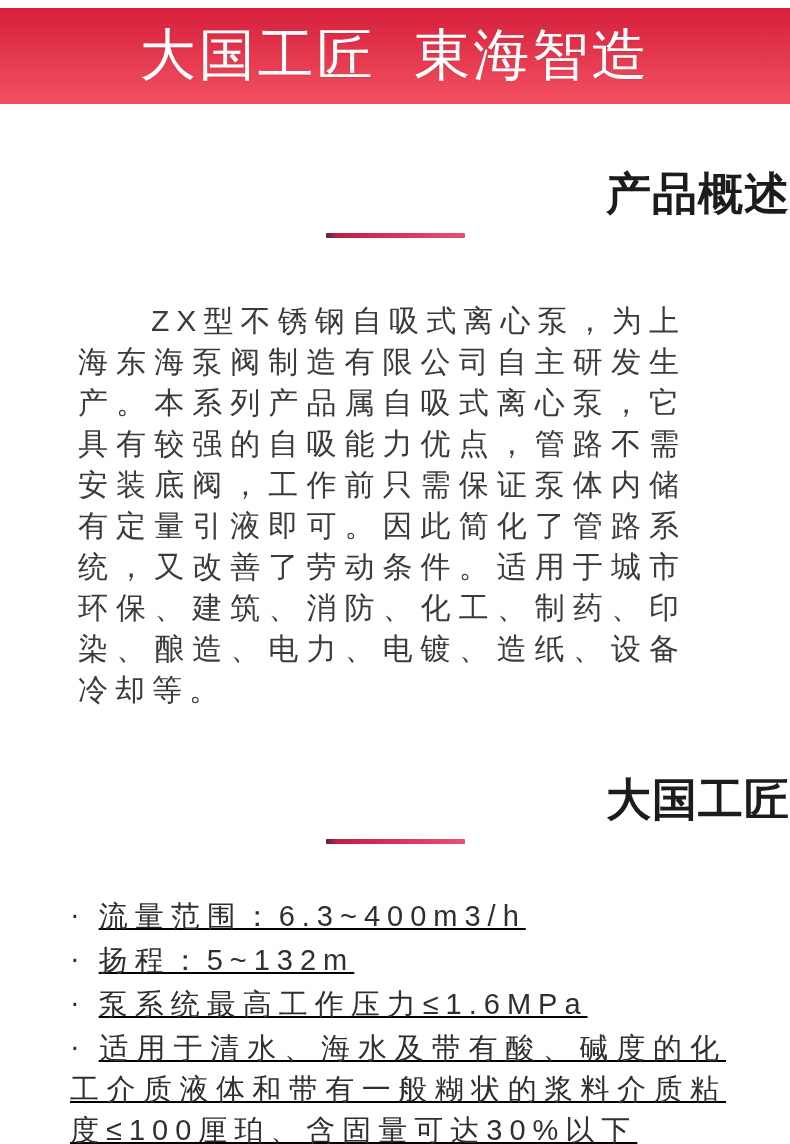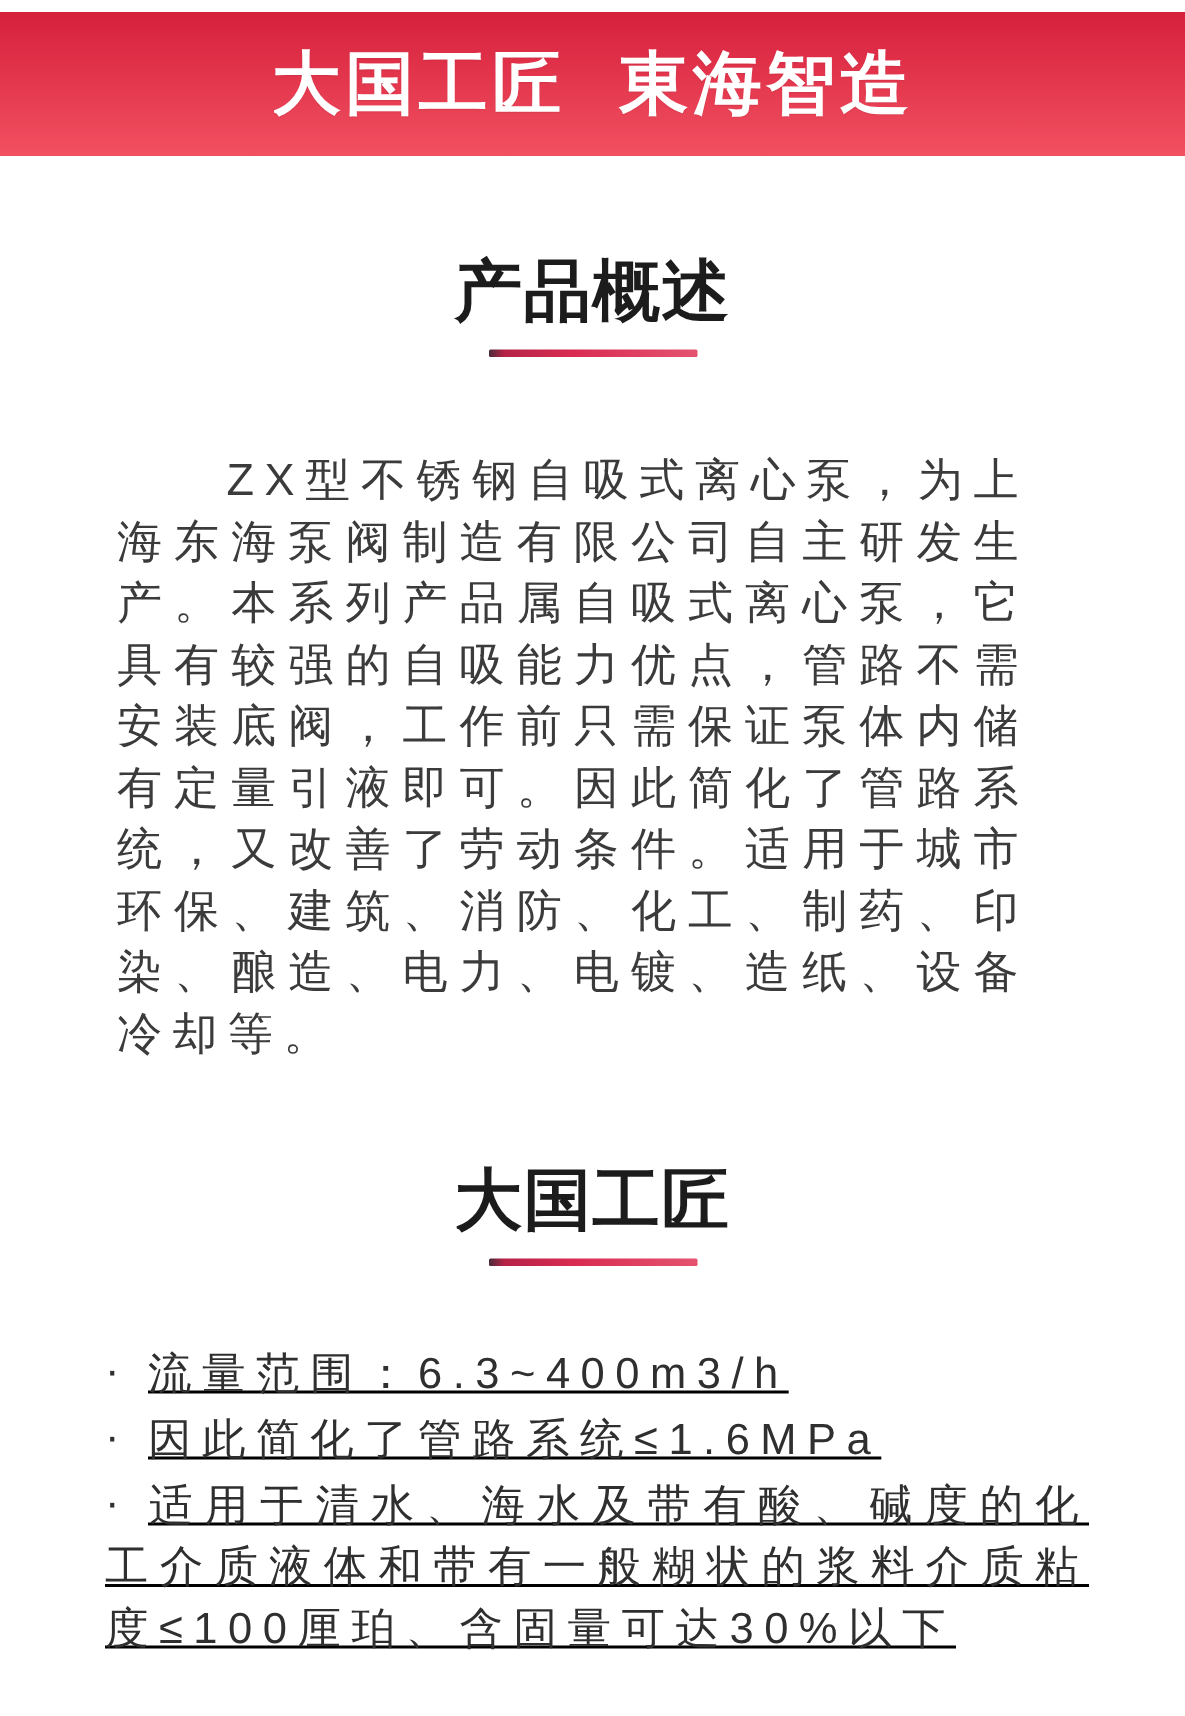--- a/index.html
+++ b/index.html
@@ -24,31 +24,31 @@
   
   .banner{
     margin-top:8px;
     height:96px;
     width:100%;
     background:linear-gradient(180deg,var(--banner-top) 0%,var(--banner-bottom) 100%);
     display:flex;align-items:center;justify-content:center;
   }
   .banner-title{
     color:#ffffff;
-    font-size:46px;
-    font-weight:bold;
+    font-size:56px;
+    font-weight:normal;
     letter-spacing:3px;
     word-spacing:20px;
     white-space:nowrap;
     text-shadow:0 1px 1px rgba(0,0,0,0.08);
   }
   
   .section-heading{
     margin-top:64px;
-    text-align:center;
+    text-align:right;
     color:var(--heading-text);
     font-size:45px;
     font-weight:bold;
     letter-spacing:1px;
     line-height:1.15;
   }
   .heading-underline{
     width:139px;height:5px;
     margin:13px auto 0 auto;
     background:linear-gradient(90deg,var(--accent-bar-dark) 0px,#b52347 10px,var(--accent-bar) 40%,#e45370 100%);
@@ -104,21 +104,24 @@
 
   <section>
     <h2 class="section-heading">大国工匠</h2>
     <div class="heading-underline"></div>
 
     <ul class="conditions-list">
       <li class="condition-item">
         <span class="bullet">·</span><span>流量范围：6.3~400m3/h</span>
       </li>
       <li class="condition-item">
-        <span class="bullet">·</span><span>因此简化了管路系统≤1.6MPa</span>
+        <span class="bullet">·</span><span>扬程：5~132m</span>
+      </li>
+      <li class="condition-item">
+        <span class="bullet">·</span><span>泵系统最高工作压力≤1.6MPa</span>
       </li>
       <li class="condition-item">
         <span class="bullet">·</span><span>适用于清水、海水及带有酸、碱度的化工介质液体和带有一般糊状的浆料介质粘度≤100厘珀、含固量可达30%以下</span>
       </li>
     </ul>
   </section>
 
 </div>
 
 </body></html>

